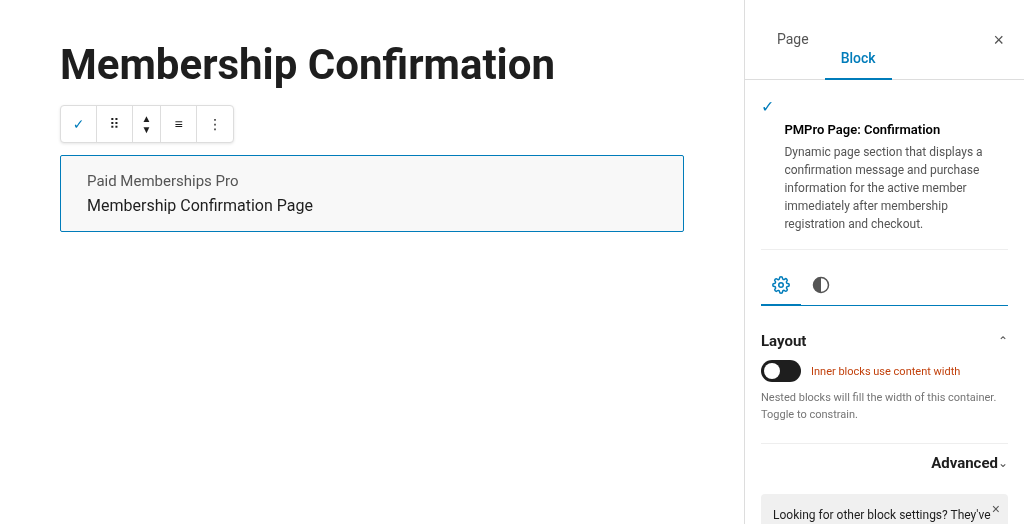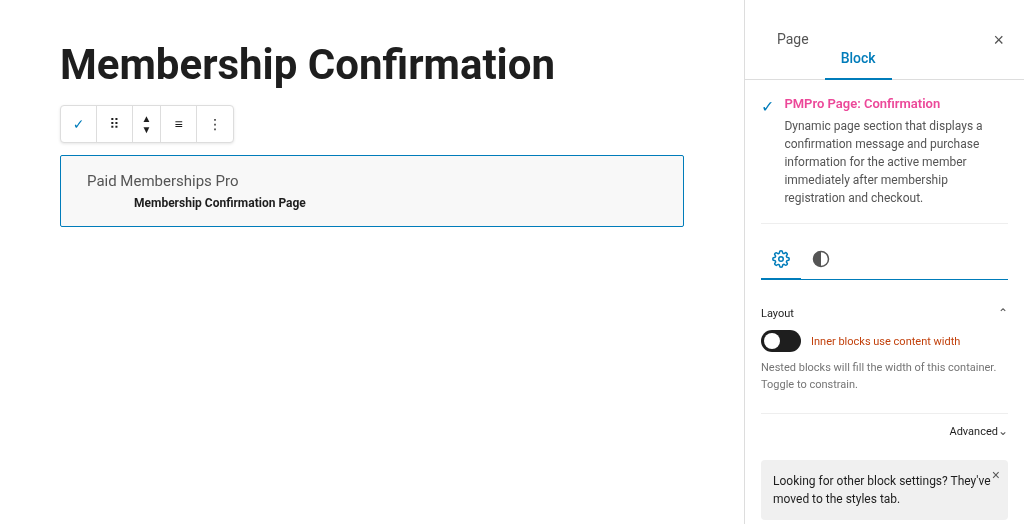--- a/index.html
+++ b/index.html
@@ -64,24 +64,23 @@
       max-width: 700px;
     }
 
     .block-plugin-name {
       font-size: 15px;
       color: #555;
       margin-bottom: 6px;
     }
 
     .block-page-name {
-      font-size: 12px;
-      font-weight: 700;
-      color: #1e1e1e;
-      margin-left: 47px;
+      font-size: 16px;
+      font-weight: 400;
+      color: #1e1e1e;
     }
 
     
     .sidebar {
       width: 280px;
       border-left: 1px solid #ddd;
       background: #fff;
       display: flex;
       flex-direction: column;
       height: 524px;
@@ -146,22 +145,23 @@
       font-size: 16px;
       margin-top: 1px;
       flex-shrink: 0;
     }
 
     .block-option-info {}
 
     .block-option-title {
       font-size: 13px;
       font-weight: 600;
-      color: #ec4899;
+      color: #000000;
       margin-bottom: 6px;
+      margin-top: 26px;
     }
 
     .block-option-desc {
       font-size: 12px;
       color: #555;
       line-height: 1.5;
     }
 
     
     .settings-icons {
@@ -199,22 +199,22 @@
 
     .section-header {
       display: flex;
       align-items: center;
       justify-content: space-between;
       padding: 10px 0;
       cursor: pointer;
     }
 
     .section-title {
-      font-size: 11px;
-      font-weight: 400;
+      font-size: 15px;
+      font-weight: 700;
       color: #1e1e1e;
     }
 
     .section-chevron {
       font-size: 12px;
       color: #555;
     }
 
     .section-body {
       padding-bottom: 12px;

